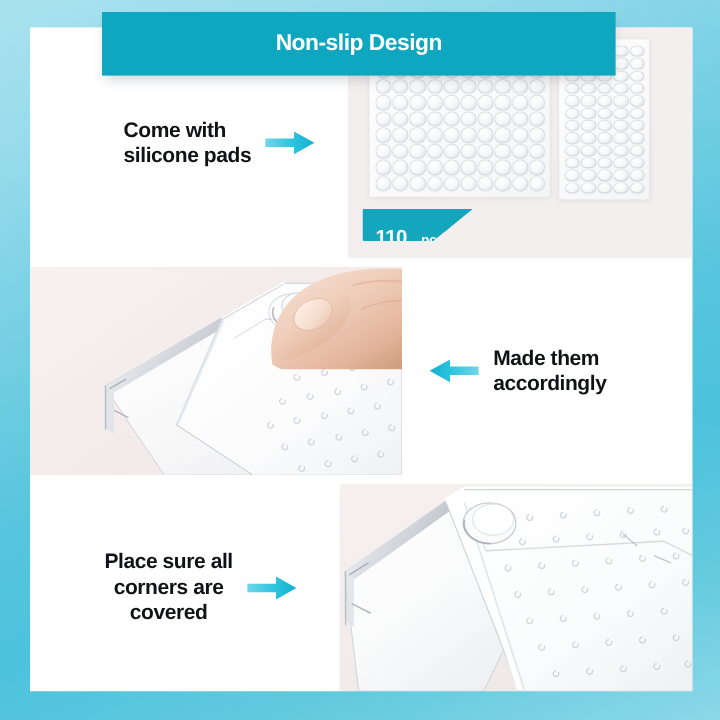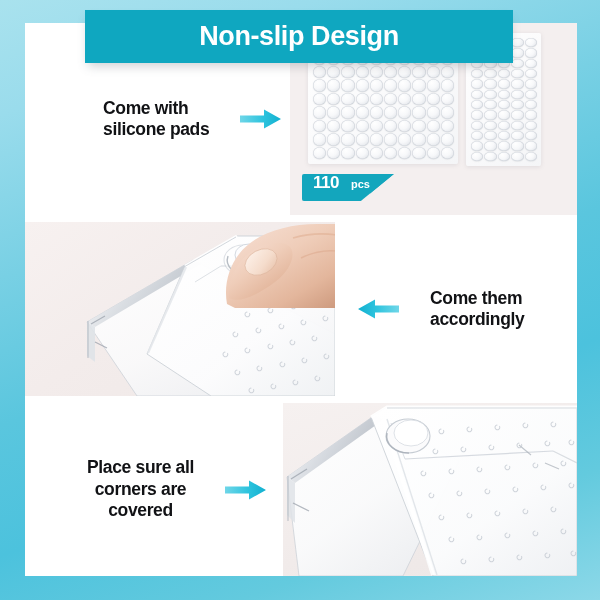--- a/index.html
+++ b/index.html
@@ -132,32 +132,32 @@
     width: 428px; height: 53px;
     background: #0fa7c0;
     z-index: 20;
     display: flex;
     align-items: center;
     justify-content: center;
     box-shadow: 0 6px 10px -3px rgba(90,100,110,0.30);
   }
   .banner-title {
     color: #ffffff;
-    font-size: 27px;
+    font-size: 19px;
     font-weight: bold;
     letter-spacing: -0.4px;
     line-height: 1;
     white-space: nowrap;
   }
 
   
   .caption {
     display: flex;
     align-items: center;
-    gap: 31px;
+    gap: 12px;
   }
   .caption-text {
     color: #111215;
     font-size: 17.5px;
     font-weight: bold;
     line-height: 1.22;
     letter-spacing: -0.35px;
     white-space: pre-line;
   }
   .cap1 { margin-left: 78px; }
@@ -169,21 +169,21 @@
 
   
   .arrow { flex: none; display: block; }
 
   
   .badge {
     position: absolute;
     left: 12px;
     bottom: 14px;
     height: 27px;
-    padding: 0 24px 0 11px;
+    padding: 15px 24px 0 11px;
     background: #13a6bd;
     color: #ffffff;
     display: flex;
     align-items: baseline;
     z-index: 9;
     box-shadow: 0 2px 4px rgba(0,0,0,0.12);
     clip-path: polygon(0 0, 100% 0, 64% 100%, 0 100%);
     border-radius: 2px 0 0 2px;
   }
   .badge::after {
@@ -556,21 +556,21 @@
           <svg class="arrow" width="42" height="22" viewBox="0 0 42 22">
             <defs>
               <linearGradient id="ag2" x1="1" y1="0" x2="0" y2="0">
                 <stop offset="0%" stop-color="#6fd6e8"></stop>
                 <stop offset="55%" stop-color="#2ec4de"></stop>
                 <stop offset="100%" stop-color="#12b0d0"></stop>
               </linearGradient>
             </defs>
             <path d="M42,7.5 L18,7.5 L18,1.5 L1,11 L18,20.5 L18,14.5 L42,14.5 Z" fill="url(#ag2)"></path>
           </svg>
-          <span class="caption-text">Come them
+          <span class="caption-text">Made them
 accordingly</span>
         </div>
       </div>
     </div>
 
     <div class="rowgap g2"></div>
 
     <div class="row3">
 
       <div class="row3-left">

